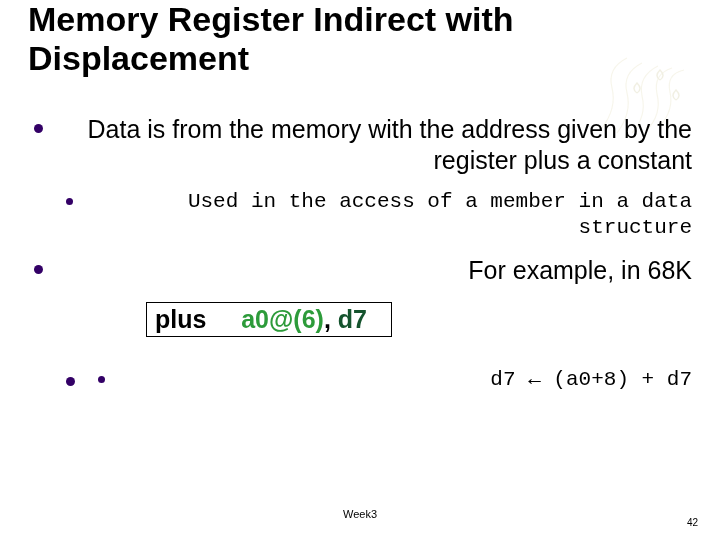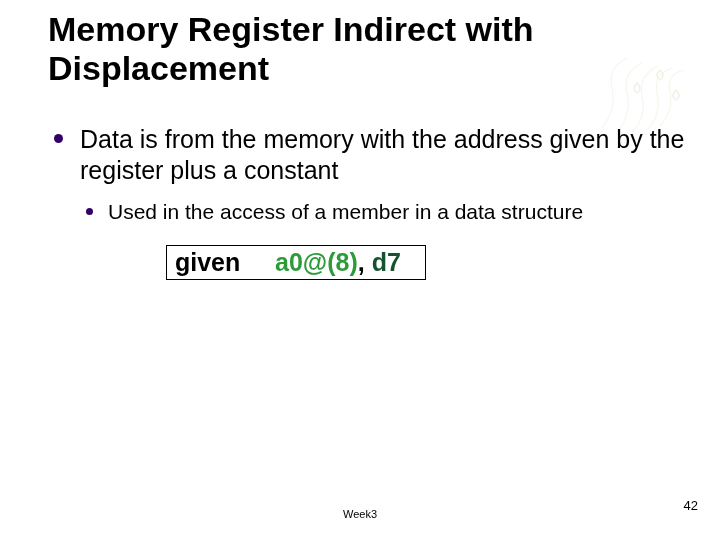--- a/index.html
+++ b/index.html
@@ -5,57 +5,58 @@
   * { margin: 0; padding: 0; box-sizing: border-box; }
   body {
     width: 720px;
     height: 540px;
     background: #ffffff;
     font-family: Arial, Helvetica, sans-serif;
     position: relative;
     overflow: hidden;
   }
   .slide {
-    padding: 10px 28px 0 28px;
-    margin-left: 20px;
+    padding: 0 28px 0 28px;
   }
   .title {
     font-size: 34px;
     font-weight: bold;
     color: #000;
     line-height: 1.15;
     margin-bottom: 36px;
   }
   .bullet-list {
     list-style: none;
   }
   .bullet-list > li {
     position: relative;
     padding-left: 32px;
     margin-bottom: 10px;
+    text-align: right;
   }
   .bullet-list > li::before {
     content: "";
     position: absolute;
     left: 6px;
     top: 10px;
     width: 9px;
     height: 9px;
     background: #330066;
     border-radius: 50%;
   }
   .lvl1-text {
     font-size: 25px;
     color: #000;
     line-height: 1.25;
   }
   .sub-list {
     list-style: none;
     margin-top: 12px;
     margin-bottom: 14px;
+    font-family: Liberation Mono, monospace;
   }
   .sub-list > li {
     position: relative;
     padding-left: 28px;
     margin-bottom: 8px;
   }
   .sub-list > li::before {
     content: "";
     position: absolute;
     left: 6px;
@@ -87,23 +88,23 @@
   .footer-center {
     position: absolute;
     bottom: 20px;
     left: 50%;
     transform: translateX(-50%);
     font-size: 11px;
     color: #000;
   }
   .footer-right {
     position: absolute;
-    bottom: 27px;
+    bottom: 12px;
     right: 22px;
-    font-size: 13px;
+    font-size: 10px;
     color: #000;
   }
   .deco {
     position: absolute;
     top: 38px;
     right: 18px;
     width: 110px;
     height: 110px;
     pointer-events: none;
     opacity: 0.35;
@@ -133,24 +134,36 @@
   <ul class="bullet-list">
     <li>
       <div class="lvl1-text">Data is from the memory with the address given by the register plus a constant</div>
       <ul class="sub-list">
         <li>
           <div class="lvl2-text">Used in the access of a member in a data structure</div>
         </li>
       </ul>
     </li>
 
+    <li>
+      <div class="lvl1-text">For example, in 68K</div>
+    </li>
   </ul>
 
   <div class="code-box">
     <span class="code-line">
-      <span class="mnemonic">given</span><span class="mnemonic">&nbsp;&nbsp;&nbsp;&nbsp;&nbsp;</span><span class="operand1">a0@(8)</span><span class="comma">,&nbsp;</span><span class="operand2">d7</span>
+      <span class="mnemonic">plus</span><span class="mnemonic">&nbsp;&nbsp;&nbsp;&nbsp;&nbsp;</span><span class="operand1">a0@(6)</span><span class="comma">,&nbsp;</span><span class="operand2">d7</span>
     </span>
   </div>
 
+  <ul class="bullet-list" style="margin-left:32px;">
+    <li style="list-style:none;">
+      <ul class="sub-list">
+        <li>
+          <div class="lvl2-text">d7 ← (a0+8) + d7</div>
+        </li>
+      </ul>
+    </li>
+  </ul>
 </div>
 
 <div class="footer-center">Week3</div>
 <div class="footer-right">42</div>
 
 </body></html>

